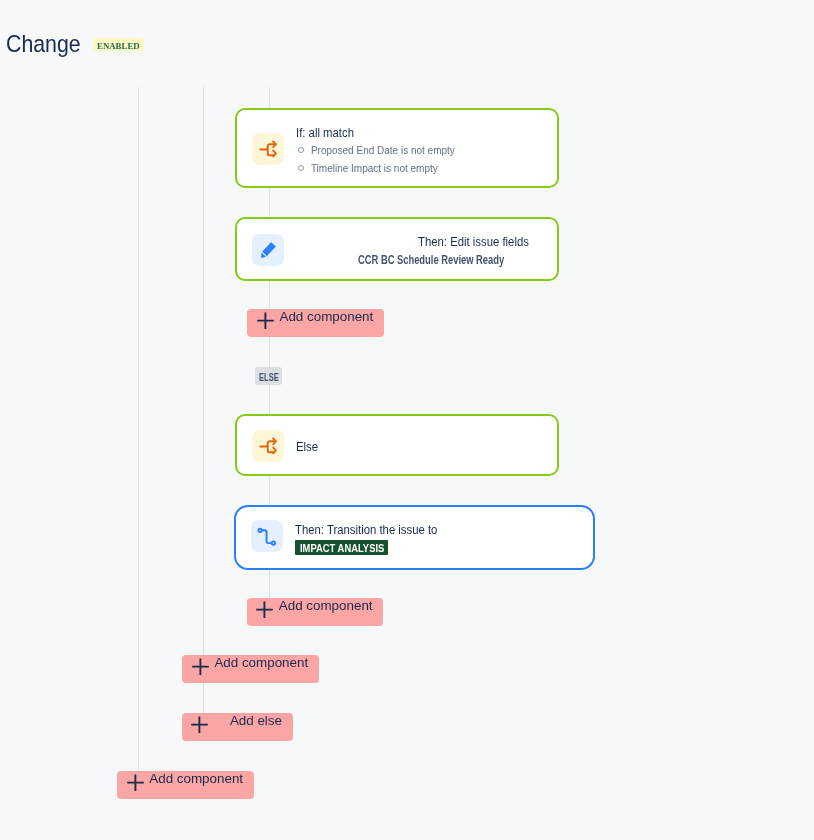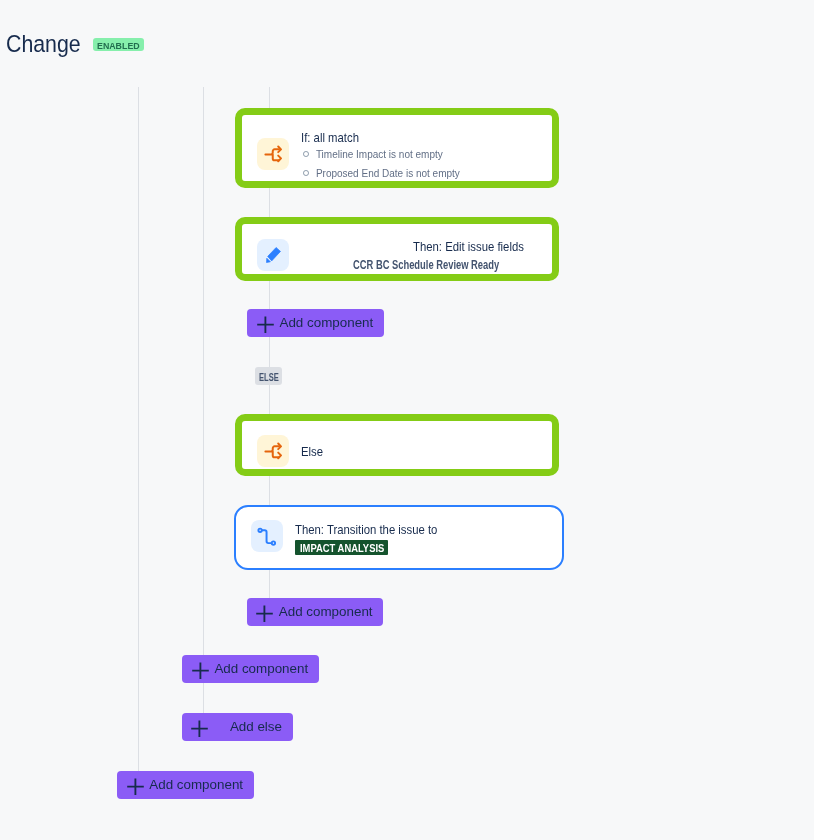--- a/index.html
+++ b/index.html
@@ -29,44 +29,45 @@
     transform-origin: left center;
     white-space: nowrap;
   }
   .badge-enabled {
     position: absolute;
     left: 92.9px;
     top: 29.6px;
     width: 51px;
     height: 13.9px;
     border-radius: 3px;
-    background: #86efac;
+    background: #fef9c3;
     box-sizing: border-box;
     overflow: hidden;
+    font-family: Liberation Serif, serif;
   }
   .badge-enabled span {
     display: block;
     color: #216E4E;
     font-size: 9.2px;
     font-weight: 700;
     line-height: 16.6px;
     transform: scaleX(0.96);
     transform-origin: left center;
     white-space: nowrap;
     margin-left: 4.3px;
   }
 
   
   .vline { position: absolute; width: 1.2px; background: #DCDFE4; }
 
   
   .card {
     position: absolute;
     background: #FFFFFF;
-    border: 7px solid #84cc16;
+    border: 2px solid #84cc16;
     border-radius: 10px;
     box-sizing: border-box;
     box-shadow: 0 0 0 rgba(0,0,0,0);
   }
   .card.selected {
     border: 2.5px solid #2B7FFF;
     border-radius: 14px;
   }
   .card-icon {
     position: absolute;
@@ -136,25 +137,25 @@
     transform: scaleX(0.855);
     transform-origin: left center;
     white-space: nowrap;
     margin-left: 4.8px;
   }
 
   
   .add-btn {
     position: absolute;
     height: 28.2px;
-    background: #8b5cf6;
+    background: #fca5a5;
     border: none;
     border-radius: 4px;
     display: flex;
-    align-items: center;
+    align-items: flex-start;
     padding: 0 10.6px 0 9.4px;
     font-family: inherit;
     font-size: 13.4px;
     line-height: 16px;
     color: #172B4D;
     cursor: pointer;
     box-sizing: border-box;
     white-space: nowrap;
   }
   .add-btn .plus {
@@ -204,27 +205,27 @@
     <div class="card-icon icon-amber" style="top:23px;">
       <svg width="32" height="32" viewBox="0 0 32 32" fill="none" style="margin-left:-0.5px">
         <path d="M8.4 16.4h5.45a1.9 1.9 0 0 0 1.9-1.9v-1.25a1.9 1.9 0 0 1 1.9-1.9h4.3
                  M15.75 16.4v4.05a1.9 1.9 0 0 0 1.9 1.9h4.3" stroke="#E5650C" stroke-width="2.0" stroke-linecap="round" stroke-linejoin="round"></path>
         <path d="M21.2 8.55 24.0 11.35 21.2 14.15" stroke="#E5650C" stroke-width="2.0" stroke-linecap="round" stroke-linejoin="round"></path>
         <path d="M21.2 17.6 24.0 20.4 21.2 23.2" stroke="#E5650C" stroke-width="2.0" stroke-linecap="round" stroke-linejoin="round"></path>
       </svg>
     </div>
     <div class="card-body" style="top:12.7px;">
       <div class="card-title">If: all match</div>
+      <div class="cond" style="margin-top:1px;">
+        <span class="bullet"></span>
+        <span>Proposed End Date is not empty</span>
+      </div>
       <div class="cond">
         <span class="bullet"></span>
         <span>Timeline Impact is not empty</span>
-      </div>
-      <div class="cond" style="margin-top:1px;">
-        <span class="bullet"></span>
-        <span>Proposed End Date is not empty</span>
       </div>
     </div>
   </div>
 
   <div class="card" style="left:235px; top:209px; width:324px; height:64px;">
     <div class="card-icon icon-blue" style="top:14.9px;">
       <svg width="32" height="32" viewBox="0 0 32 32">
         <path d="M19.1 8.5 23.5 12.4 14.7 21.9 10.7 17.4Z" fill="#2B7FFF" stroke="#2B7FFF" stroke-width="0.7" stroke-linejoin="round"></path>
         <path d="M9.8 19.2 9.5 23.5 13.4 22.8Z" fill="#2B7FFF" stroke="#2B7FFF" stroke-width="0.7" stroke-linejoin="round"></path>
       </svg>
@@ -255,21 +256,21 @@
                  M15.75 16.4v4.05a1.9 1.9 0 0 0 1.9 1.9h4.3" stroke="#E5650C" stroke-width="2.0" stroke-linecap="round" stroke-linejoin="round"></path>
         <path d="M21.2 8.55 24.0 11.35 21.2 14.15" stroke="#E5650C" stroke-width="2.0" stroke-linecap="round" stroke-linejoin="round"></path>
         <path d="M21.2 17.6 24.0 20.4 21.2 23.2" stroke="#E5650C" stroke-width="2.0" stroke-linecap="round" stroke-linejoin="round"></path>
       </svg>
     </div>
     <div class="card-body" style="top:20.4px;">
       <div class="card-title">Else</div>
     </div>
   </div>
 
-  <div class="card selected" style="left:233.7px; top:496.9px; width:330px; height:65.2px;">
+  <div class="card selected" style="left:233.7px; top:496.9px; width:361px; height:65.2px;">
     <div class="card-icon icon-blue" style="top:13.5px; left:14.9px;">
       <svg width="32" height="32" viewBox="0 0 32 32" fill="none">
         <path d="M10.9 10.3h2.85a1.8 1.8 0 0 1 1.8 1.8v9.2a1.8 1.8 0 0 0 1.8 1.8h3.2" stroke="#2B7FFF" stroke-width="1.95" stroke-linecap="round" stroke-linejoin="round"></path>
         <circle cx="9.1" cy="10.3" r="1.72" stroke="#2B7FFF" stroke-width="1.85"></circle>
         <circle cx="22.4" cy="23.1" r="1.72" stroke="#2B7FFF" stroke-width="1.85"></circle>
       </svg>
     </div>
     <div class="card-body" style="top:12.9px;">
       <div class="card-title">Then: Transition the issue to</div>
       <div style="margin-top:2.1px;">

